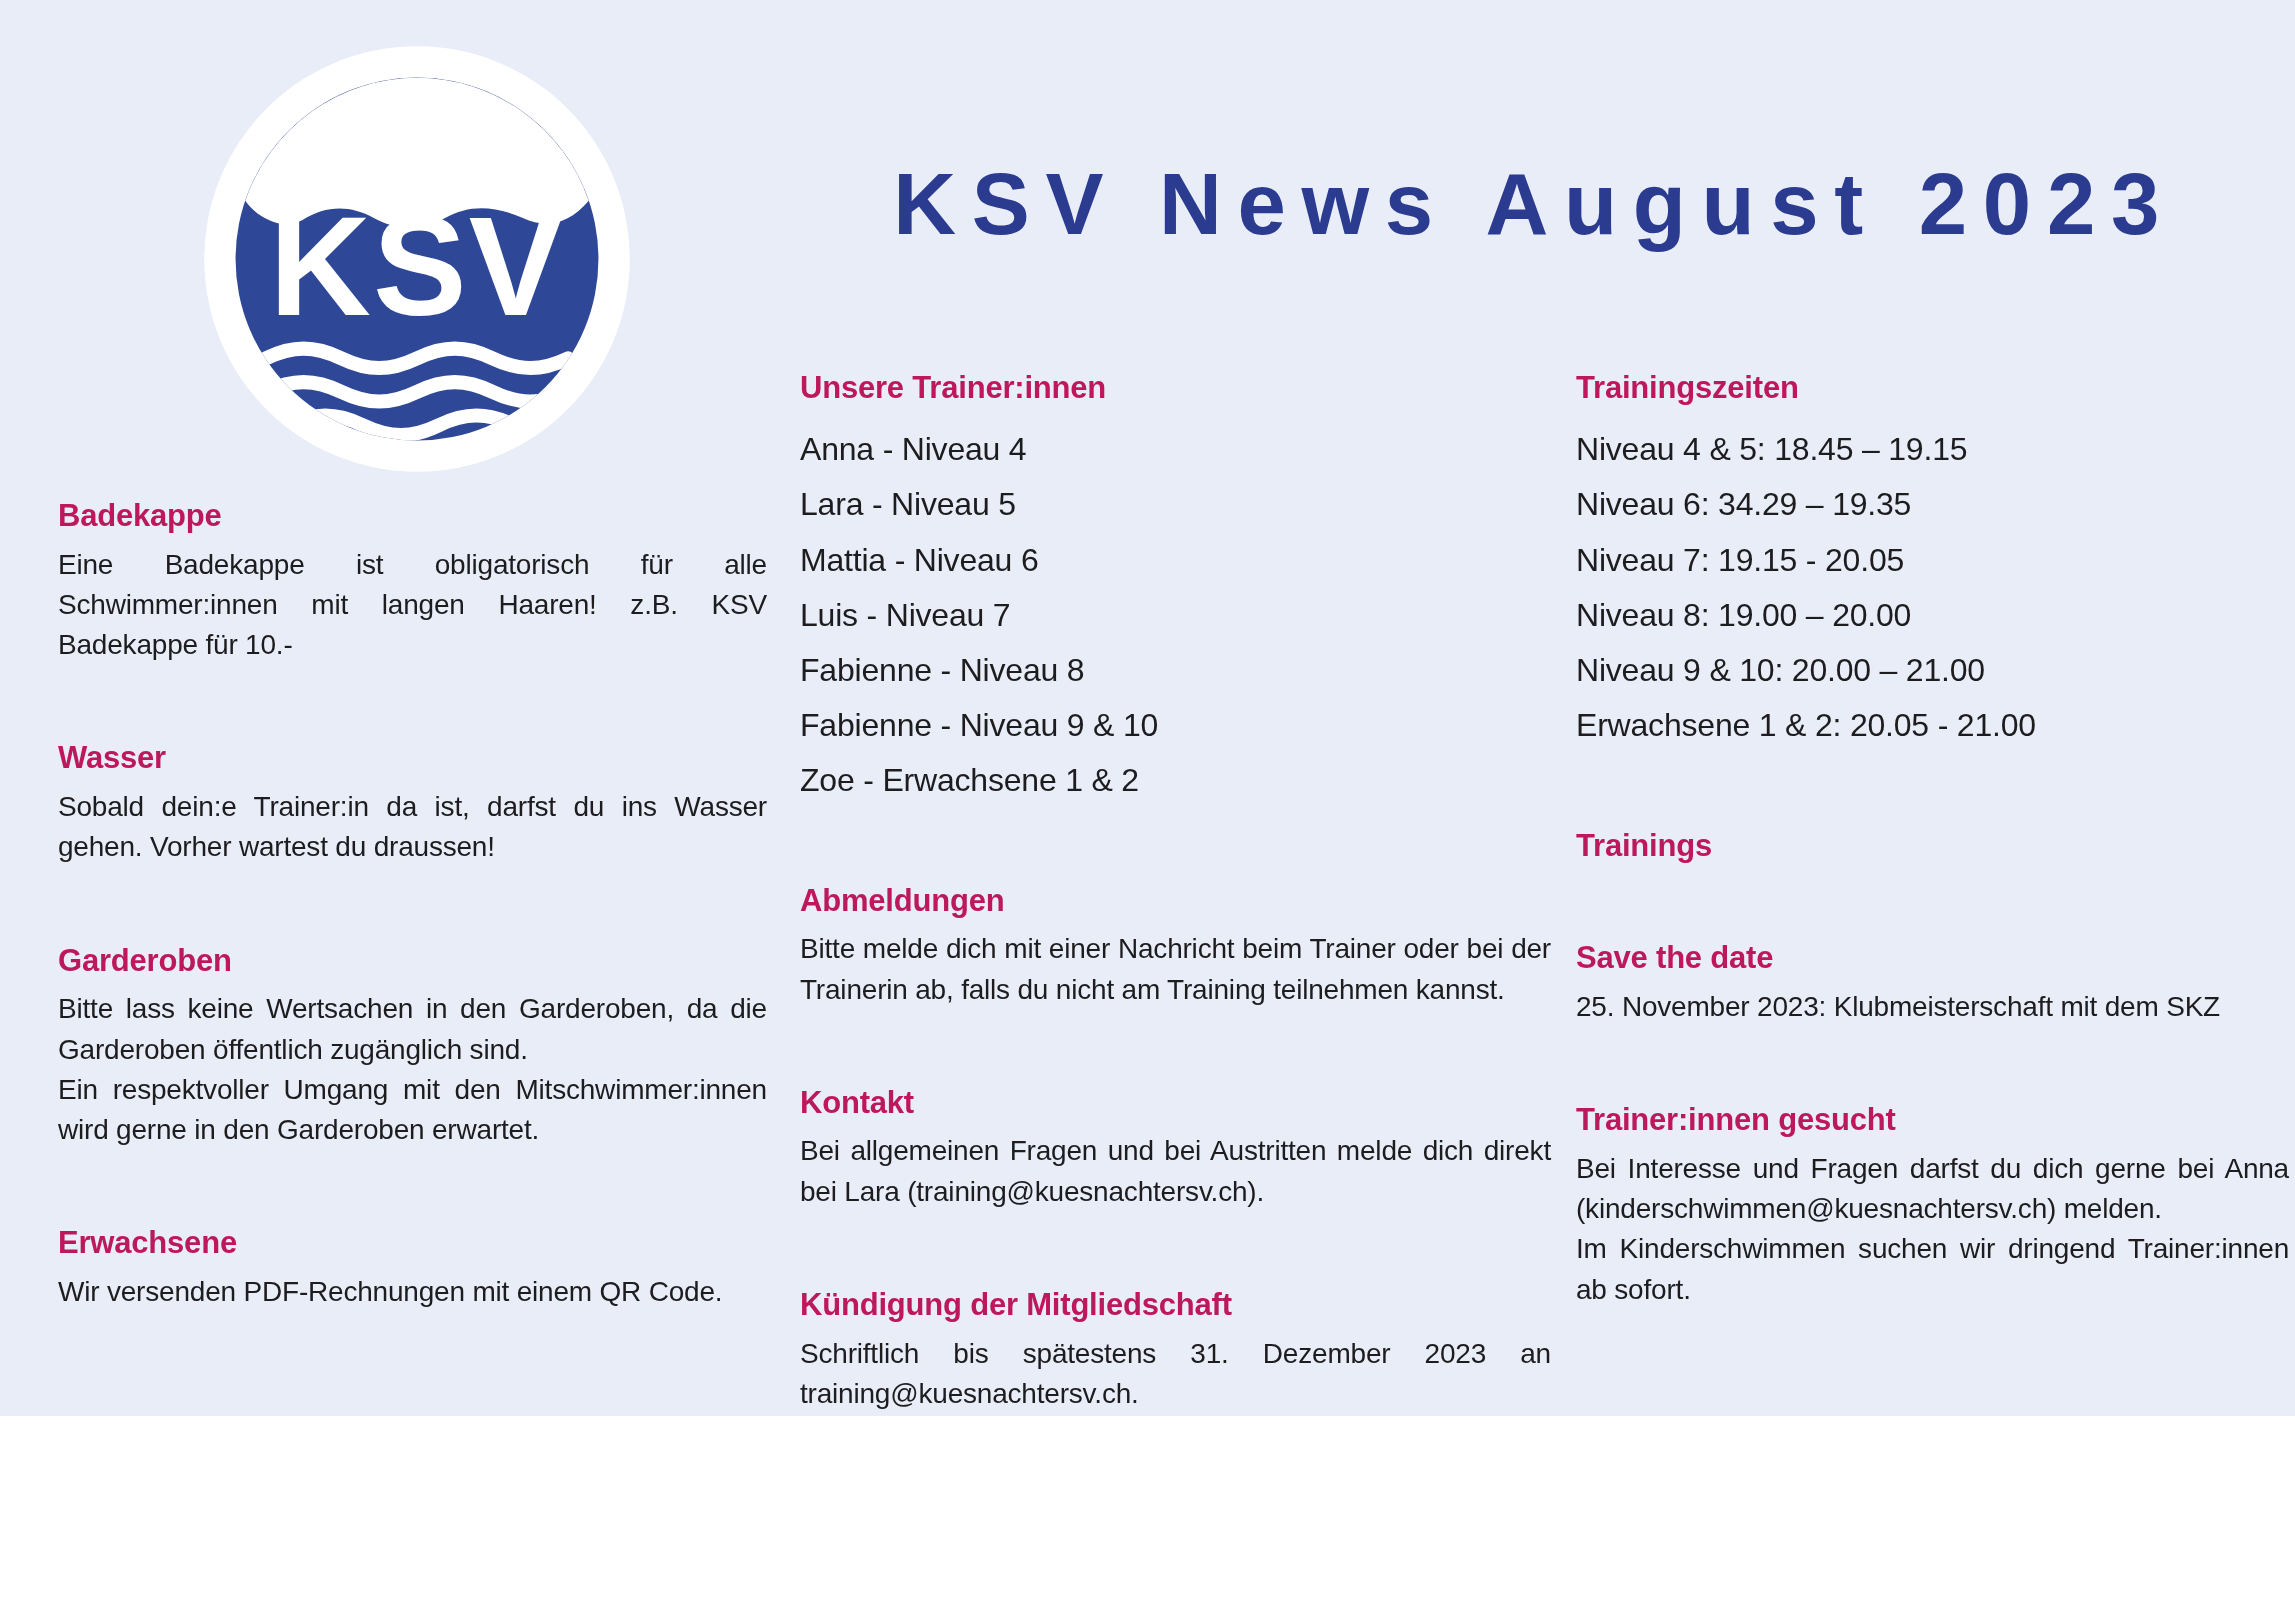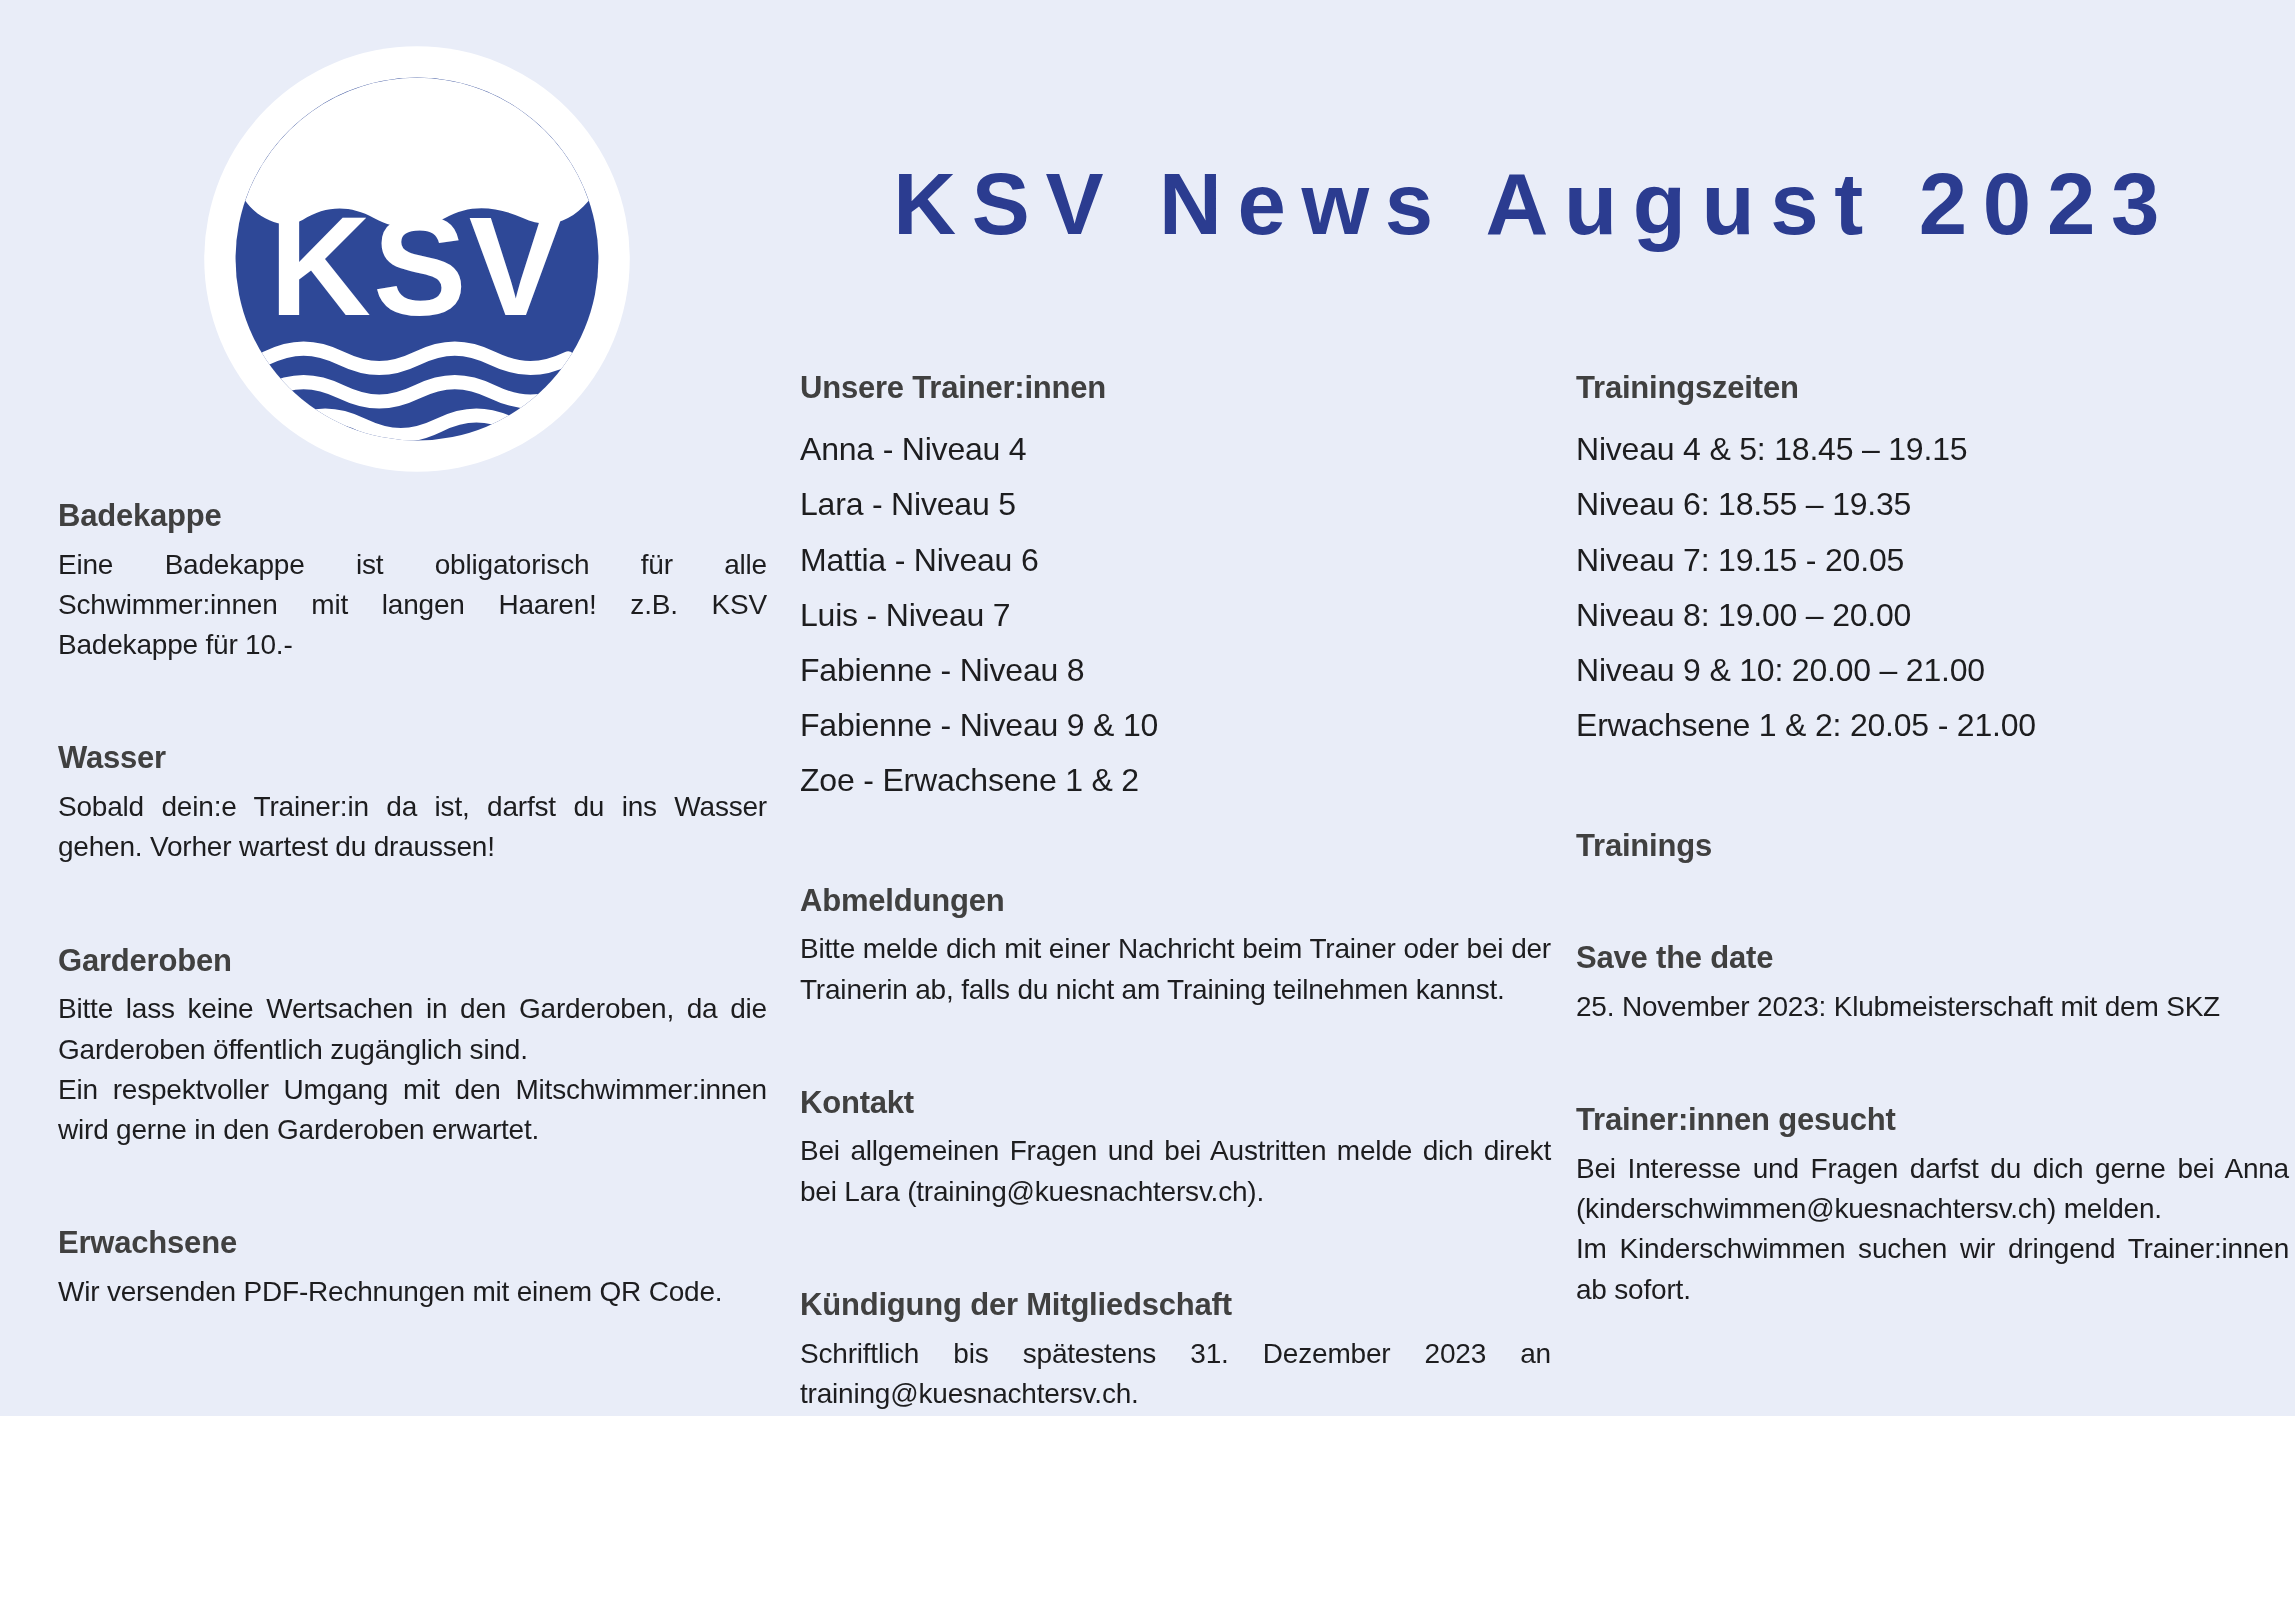--- a/index.html
+++ b/index.html
@@ -28,21 +28,21 @@
     white-space:nowrap;
     margin-top:20px;
   }
   .col{position:absolute;letter-spacing:-0.2px;}
   .col-1{left:58px;top:497px;width:709px;}
   .col-2{left:800px;top:369px;width:751px;}
   .col-3{left:1576px;top:369px;width:713px;}
   .section{margin:0 0 74px 0;}
   .heading{
     font-size:31px;font-weight:bold;line-height:1.25;
-    margin:0 0 8.8px 0;color:#404040;letter-spacing:-0.2px;
+    margin:0 0 8.8px 0;color:#be185d;letter-spacing:-0.2px;
   }
   .para{
     font-size:28px;line-height:1.44;
     text-align:justify;margin:0;
   }
   .list{margin:14.7px 0 0 0;}
   .list-item{font-size:32px;line-height:1.72;}
   .wave-strip{position:absolute;left:0;top:1447px;width:2295px;height:177px;}
   .ink{stroke:var(--ink);}
   .outline{fill:var(--background);stroke:var(--ink);stroke-width:13;stroke-linecap:round;stroke-linejoin:round;}
@@ -123,21 +123,21 @@
       <div class="heading">Kündigung der Mitgliedschaft</div>
       <p class="para">Schriftlich bis spätestens 31. Dezember 2023 an training@kuesnachtersv.ch.</p>
     </div>
   </div>
 
   <div class="col col-3">
     <div class="section">
       <div class="heading">Trainingszeiten</div>
       <div class="list">
         <div class="list-item">Niveau 4 &amp; 5: 18.45 – 19.15</div>
-        <div class="list-item">Niveau 6: 18.55 – 19.35</div>
+        <div class="list-item">Niveau 6: 34.29 – 19.35</div>
         <div class="list-item">Niveau 7: 19.15 - 20.05</div>
         <div class="list-item">Niveau 8: 19.00 – 20.00</div>
         <div class="list-item">Niveau 9 &amp; 10: 20.00 – 21.00</div>
         <div class="list-item">Erwachsene 1 &amp; 2: 20.05 - 21.00</div>
       </div>
     </div>
     <div class="section">
       <div class="heading">Trainings</div>
     </div>
     <div class="section">

